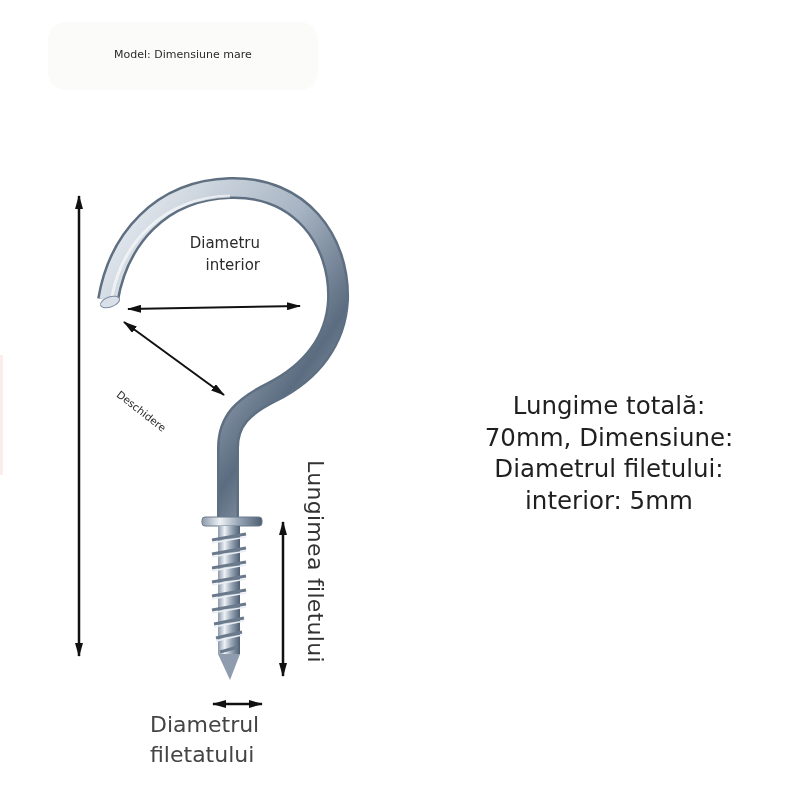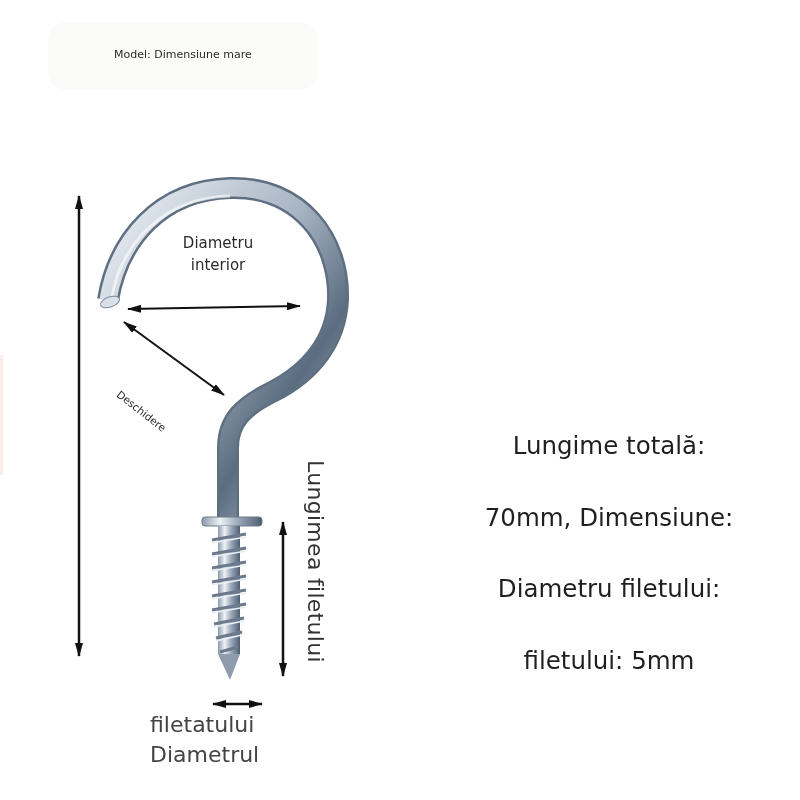--- a/index.html
+++ b/index.html
@@ -1,26 +1,26 @@
 <!DOCTYPE html>
 <html><head>
   <meta charset="utf-8">
   <style>
     html, body { margin: 0; padding: 0; background: #ffffff; }
     body { width: 800px; height: 800px; position: relative; overflow: hidden; font-family: "DejaVu Sans", sans-serif; color: #1a1a1a; }
     .model-box { position: absolute; left: 48px; top: 22px; width: 270px; height: 68px; background: #fbfbfa; border-radius: 18px; }
     .model-label { position: absolute; left: 114px; top: 48px; font-size: 11px; color: #2a2a2a; white-space: nowrap; }
     .left-edge { position: absolute; left: 0; top: 355px; width: 3px; height: 120px; background: #fbeeea; }
     svg.diagram { position: absolute; left: 0; top: 0; width: 800px; height: 800px; }
-    .lbl-inner { position: absolute; left: 176px; top: 232px; width: 84px; text-align: center; font-size: 15px; line-height: 22px; color: #2b2b2b; }
+    .lbl-inner { position: absolute; left: 176px; top: 232px; width: 84px; text-align: right; font-size: 15px; line-height: 22px; color: #2b2b2b; }
     .lbl-opening { position: absolute; left: 122px; top: 388px; font-size: 10.5px; color: #2b2b2b; transform: rotate(38deg); transform-origin: left top; white-space: nowrap; }
     .lbl-thread-len { position: absolute; left: 303px; top: 460px; font-size: 22px; color: #333; writing-mode: vertical-rl; white-space: nowrap; letter-spacing: 0.3px; }
     .lbl-thread-dia { position: absolute; left: 150px; top: 710px; width: 130px; font-size: 22px; line-height: 30px; color: #444; }
     .specs { position: absolute; left: 474px; top: 390px; width: 270px; text-align: center; font-size: 24.5px; line-height: 31.5px; color: #1f1f1f; }
-    .specs span { display: block; white-space: nowrap; margin-top: 40px; }
+    .specs span { display: block; white-space: nowrap; }
   </style>
 </head>
 <body>
 
 <div class="model-box"></div>
 <div class="model-label">Model: Dimensiune mare</div>
 <div class="left-edge"></div>
 
 <svg class="diagram" viewBox="0 0 800 800">
   <defs>
@@ -88,22 +88,22 @@
   <line x1="213" y1="704" x2="262" y2="704" stroke="#111" stroke-width="2.5" marker-start="url(#ahs)" marker-end="url(#ahs)"></line>
 </svg>
 
 <div class="lbl-inner">
   <div>Diametru</div>
   <div>interior</div>
 </div>
 <div class="lbl-opening">Deschidere</div>
 <div class="lbl-thread-len">Lungimea filetului</div>
 <div class="lbl-thread-dia">
+  <div>Diametrul</div>
   <div>filetatului</div>
-  <div>Diametrul</div>
 </div>
 
 <div class="specs">
   <span>Lungime totală:</span>
   <span>70mm, Dimensiune:</span>
-  <span>Diametru filetului:</span>
-  <span>filetului: 5mm</span>
+  <span>Diametrul filetului:</span>
+  <span>interior: 5mm</span>
 </div>
 
 </body></html>

